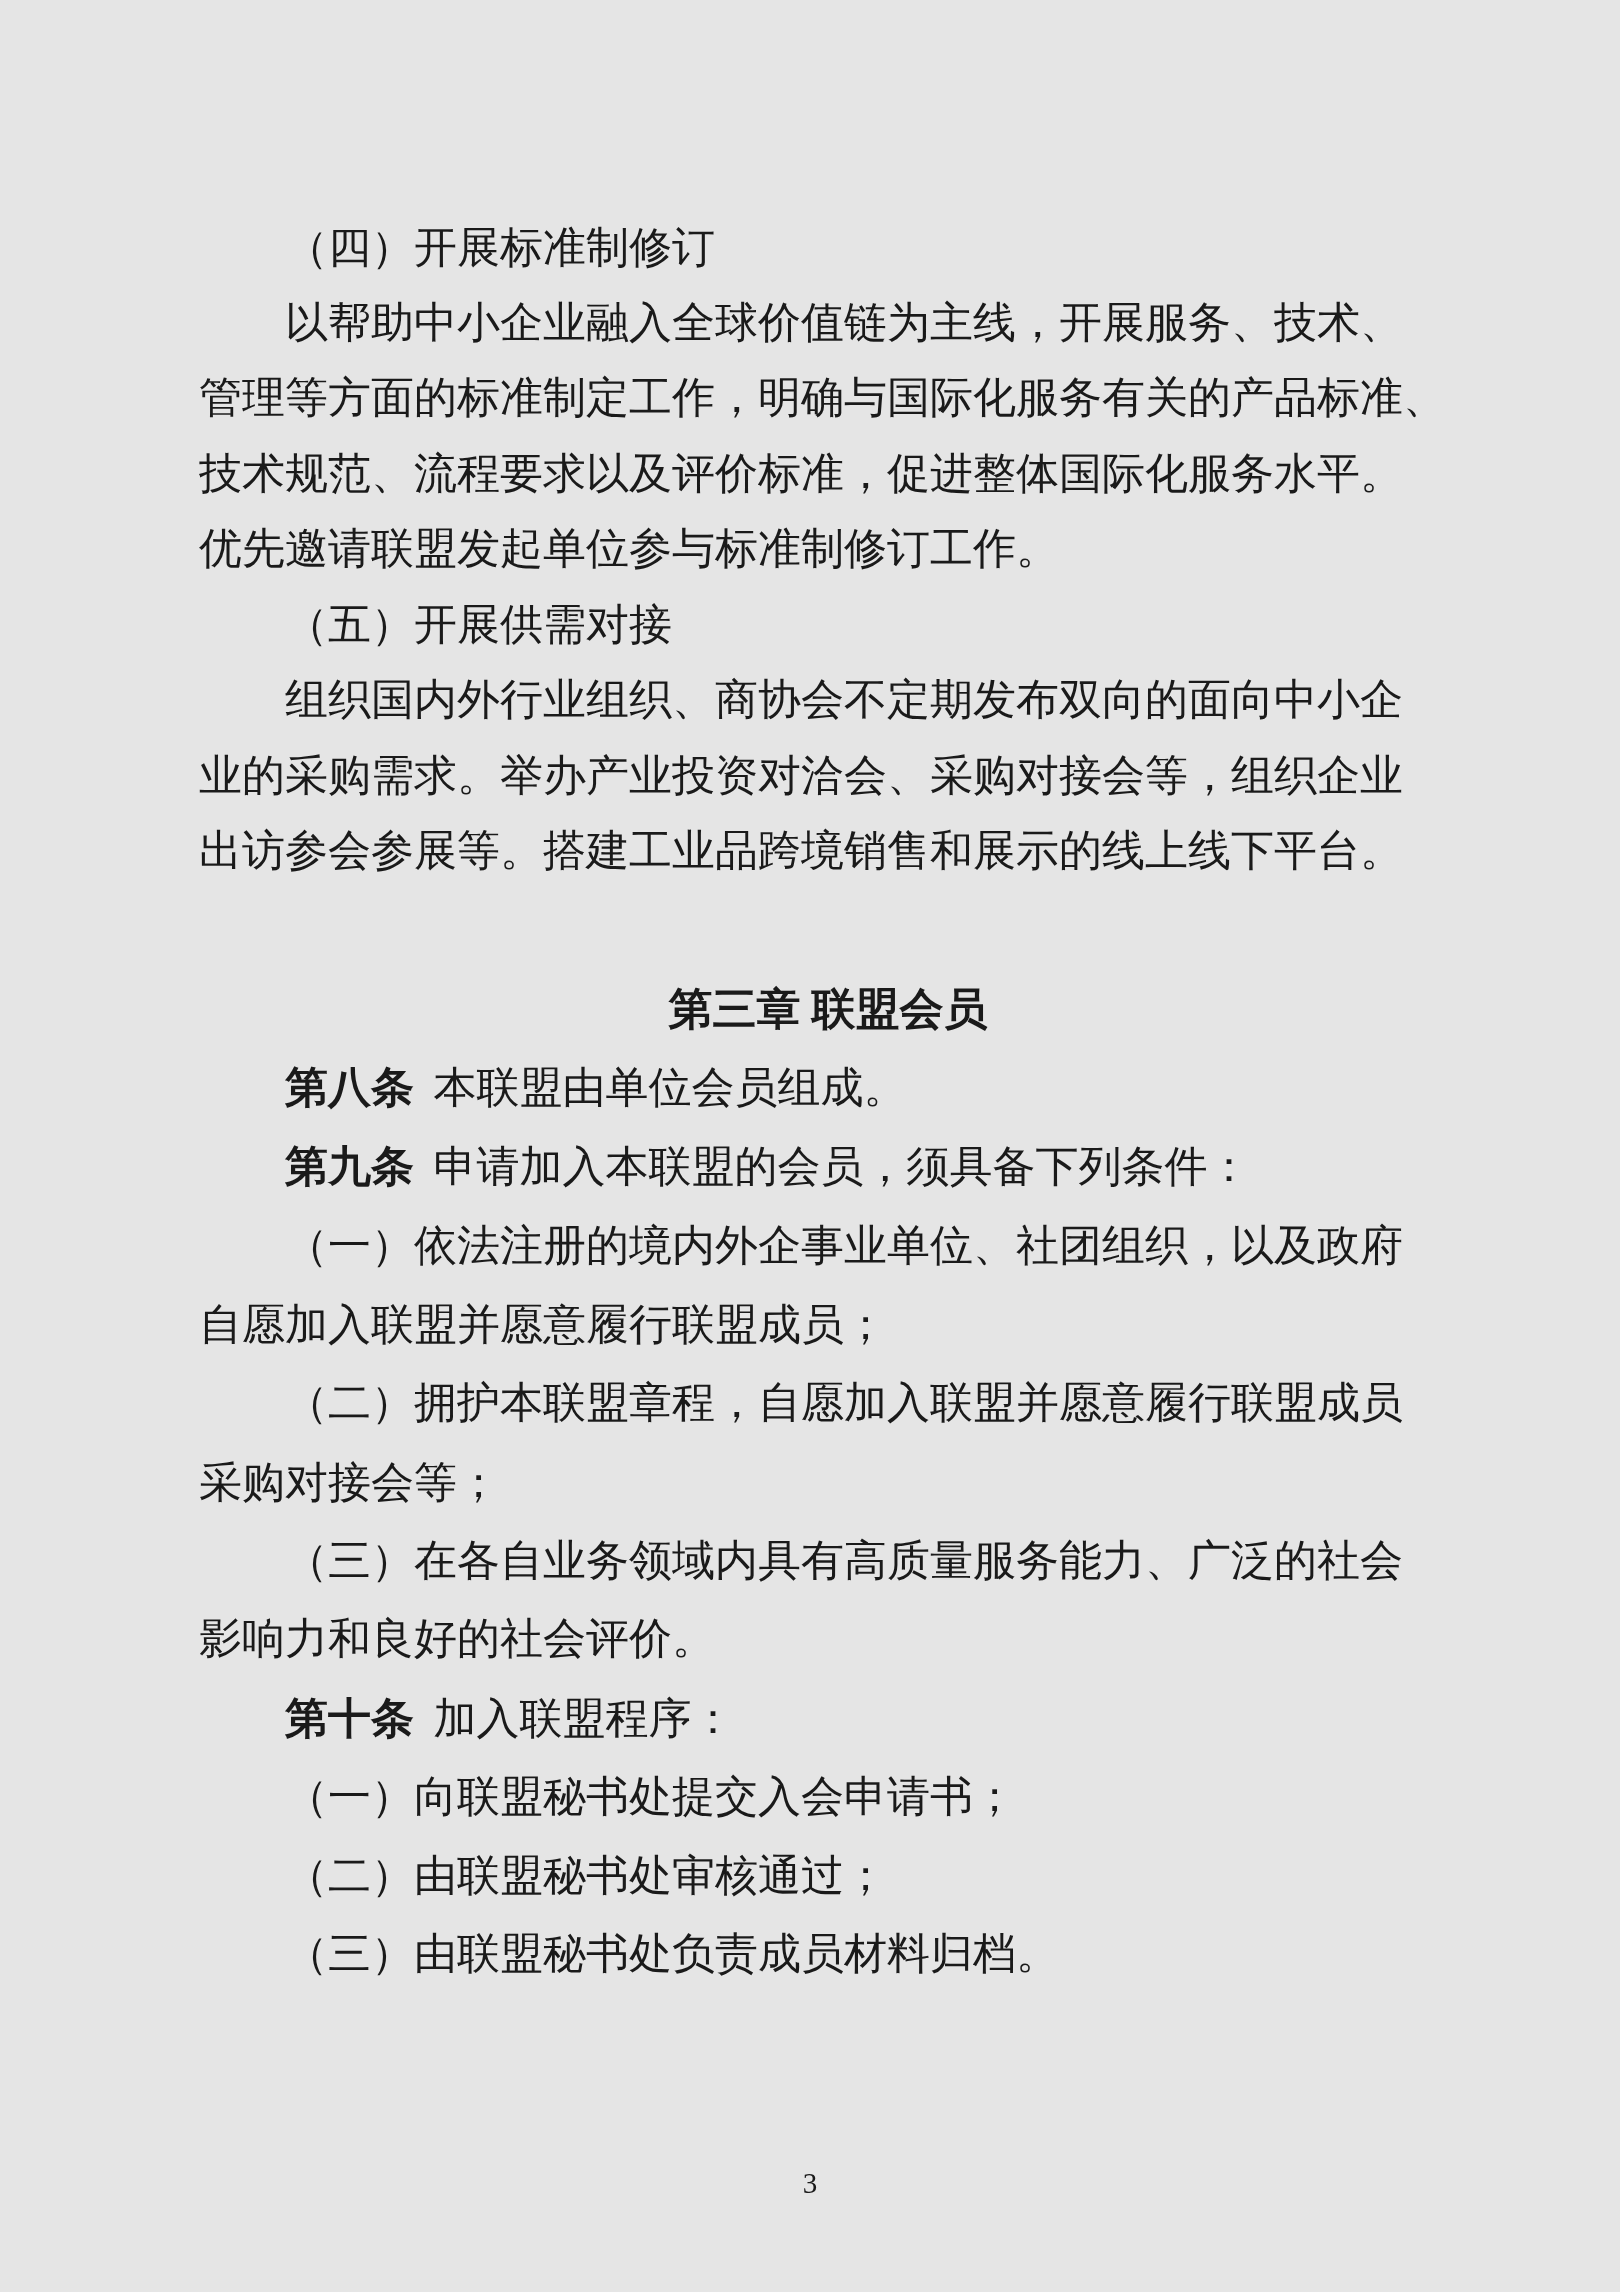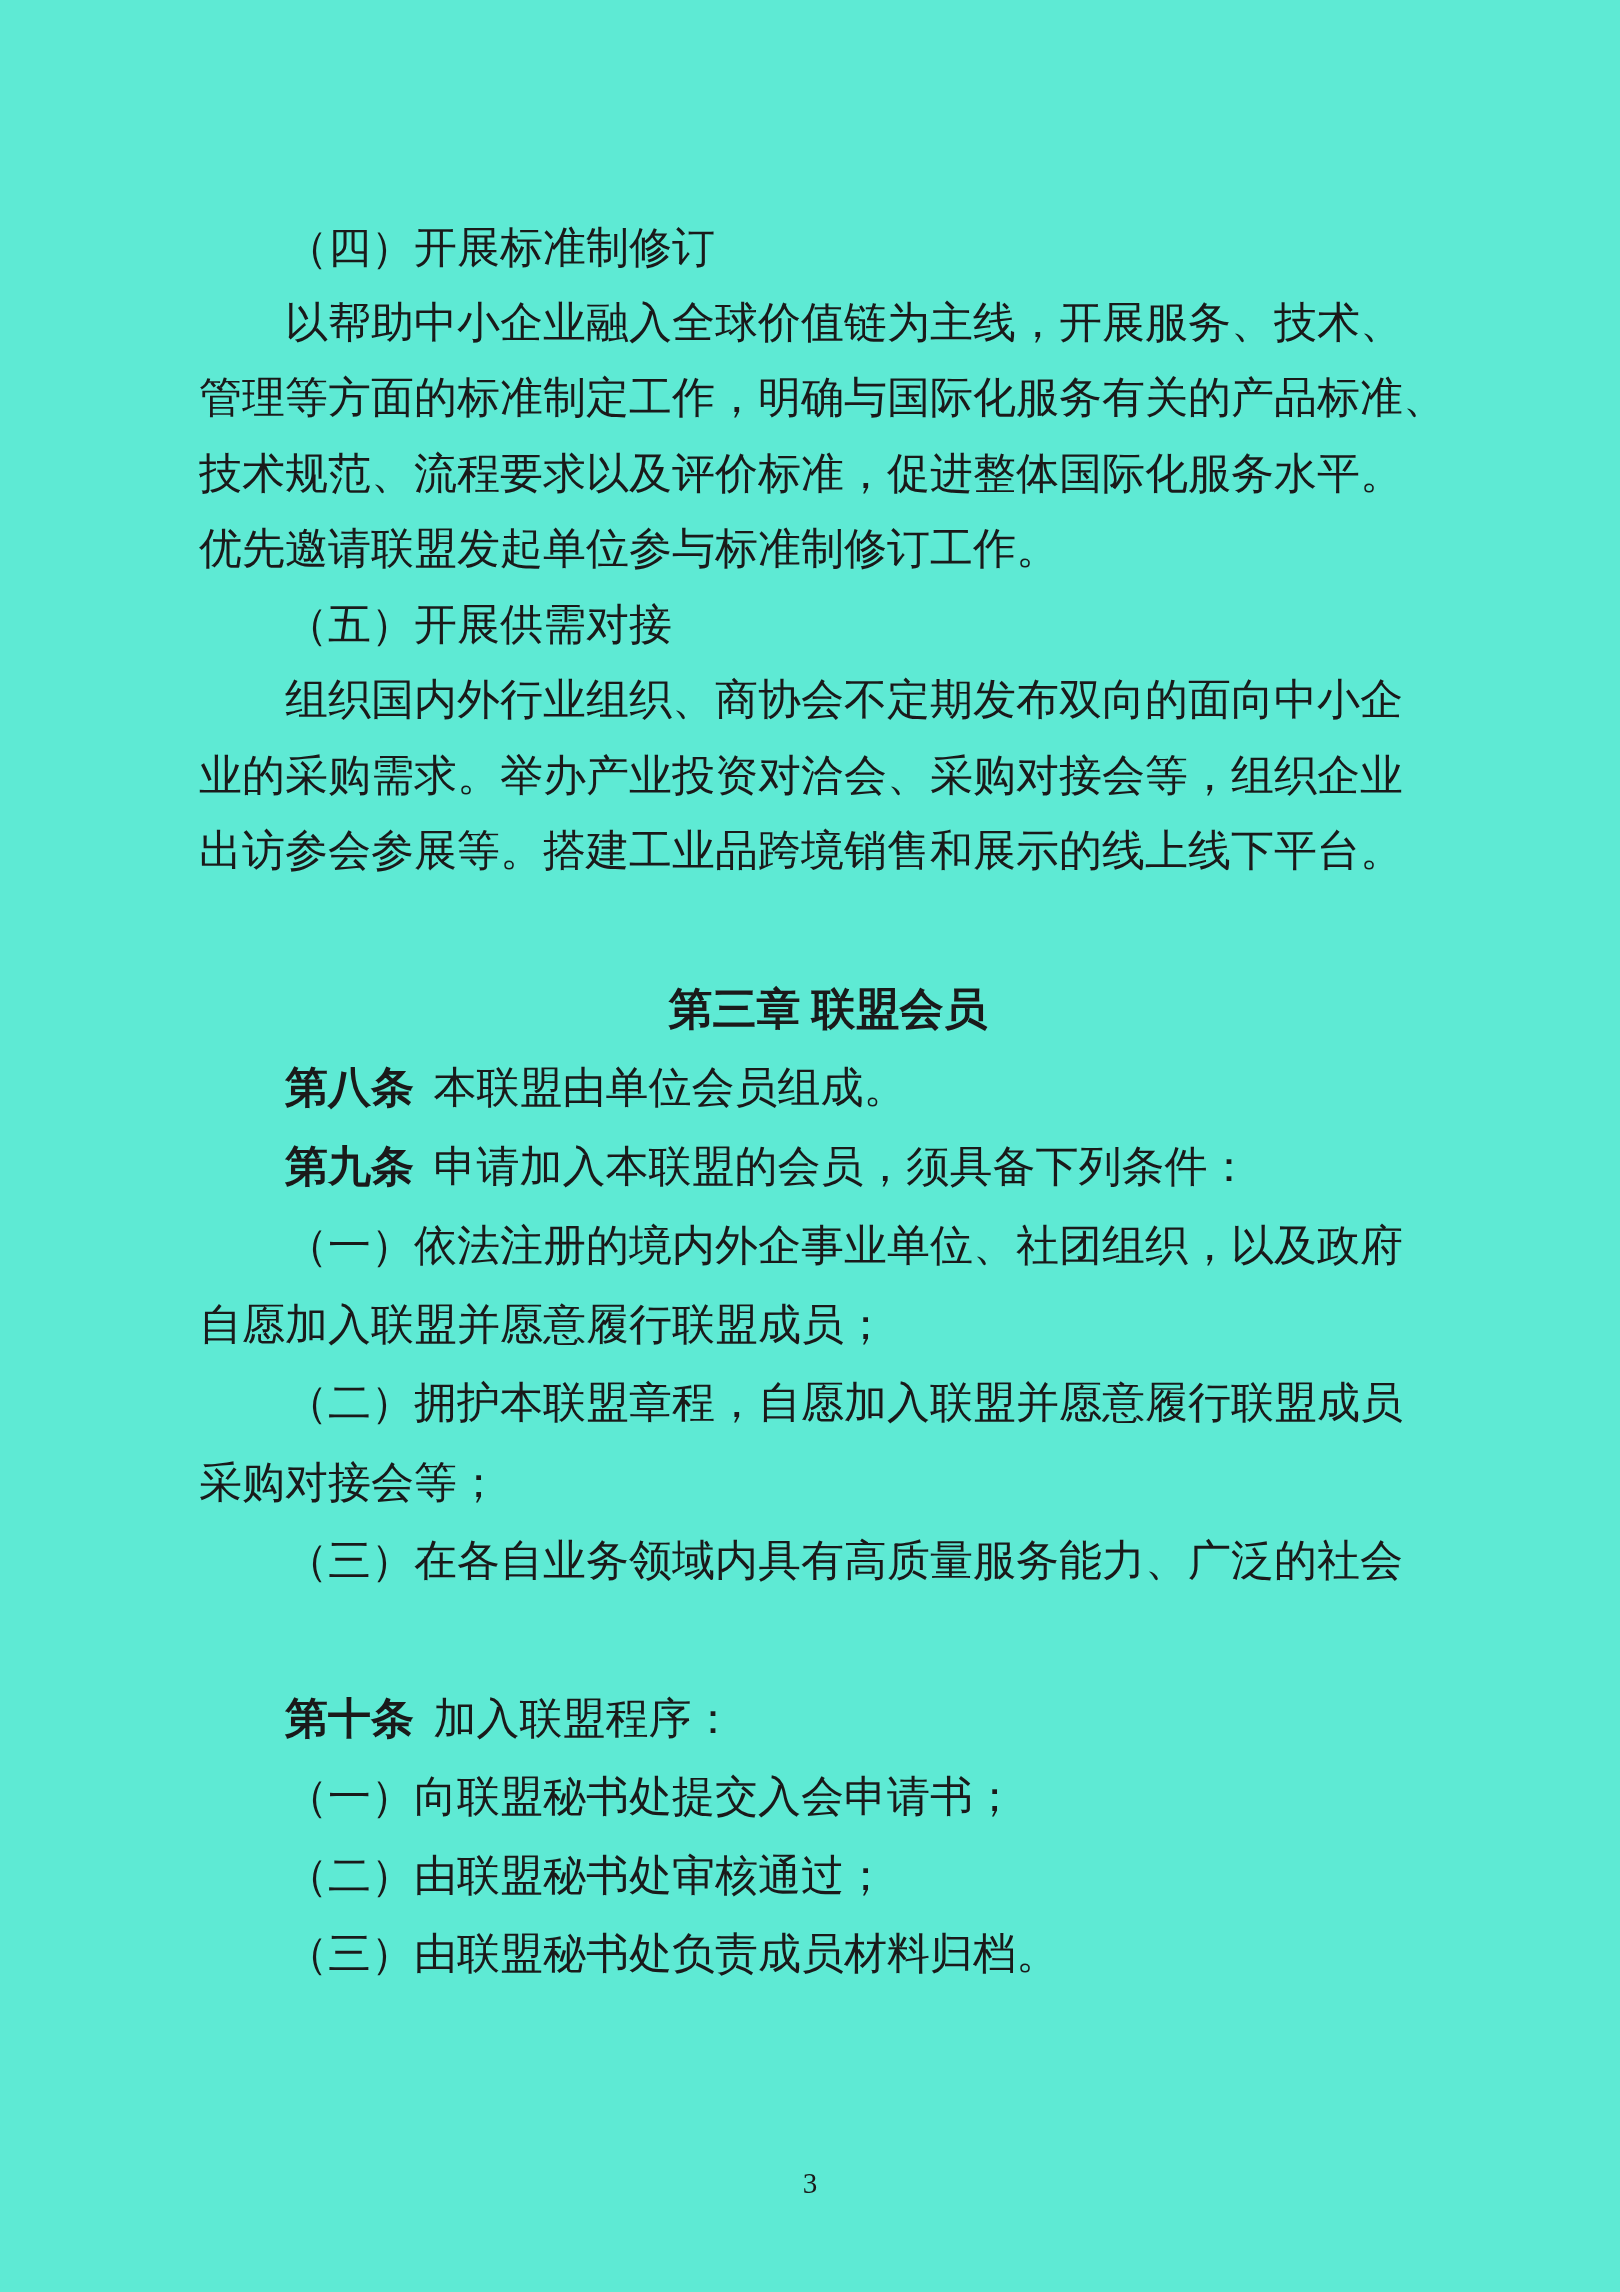--- a/index.html
+++ b/index.html
@@ -10,21 +10,21 @@
     width: 1620px;
     height: 2293px;
     background: #ffffff;
     position: relative;
     font-family: "Liberation Serif", "DejaVu Serif", serif;
     color: #1a1a1a;
   }
   .page {
     position: absolute;
     inset: 0;
-    background: #5eead4;
+    background: #e5e5e5;
     overflow: hidden;
   }
   .line {
     position: absolute;
     left: 199px;
     width: 1255px;
     font-size: 43px;
     line-height: 51px;
     letter-spacing: 0px;
     white-space: nowrap;
@@ -78,20 +78,21 @@
 
   <div class="line indent" style="top:1141px">
     <span class="article-label">第九条</span><span>申请加入本联盟的会员，须具备下列条件：</span>
   </div>
 
   <div class="line indent" style="top:1220px">（一）依法注册的境内外企事业单位、社团组织，以及政府</div>
   <div class="line" style="top:1299px">自愿加入联盟并愿意履行联盟成员；</div>
   <div class="line indent" style="top:1377px">（二）拥护本联盟章程，自愿加入联盟并愿意履行联盟成员</div>
   <div class="line" style="top:1457px">采购对接会等；</div>
   <div class="line indent" style="top:1535px">（三）在各自业务领域内具有高质量服务能力、广泛的社会</div>
+  <div class="line" style="top:1613px">影响力和良好的社会评价。</div>
 
   <div class="line indent" style="top:1693px">
     <span class="article-label">第十条</span><span>加入联盟程序：</span>
   </div>
 
   <div class="line indent" style="top:1771px">（一）向联盟秘书处提交入会申请书；</div>
   <div class="line indent" style="top:1850px">（二）由联盟秘书处审核通过；</div>
   <div class="line indent" style="top:1928px">（三）由联盟秘书处负责成员材料归档。</div>
 
   <div class="page-number">3</div>

